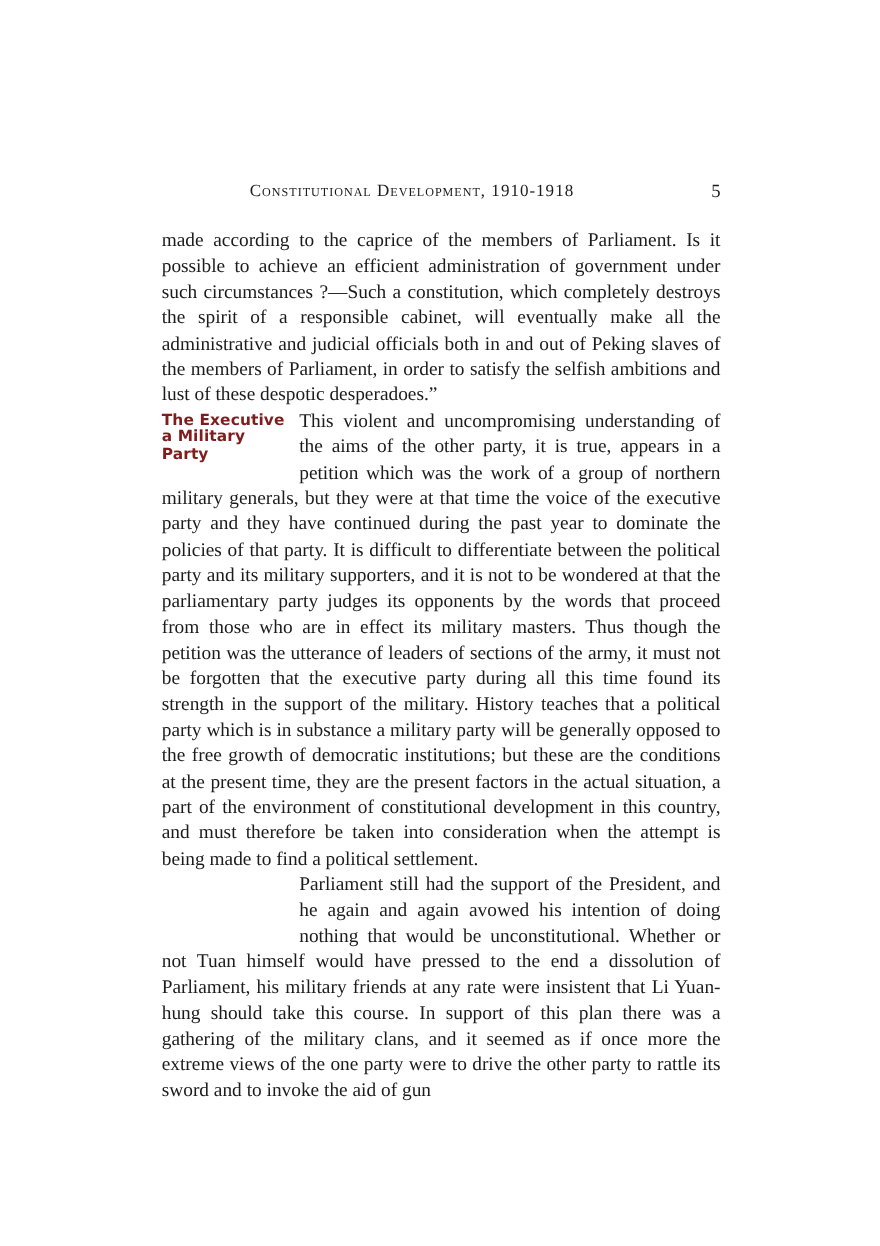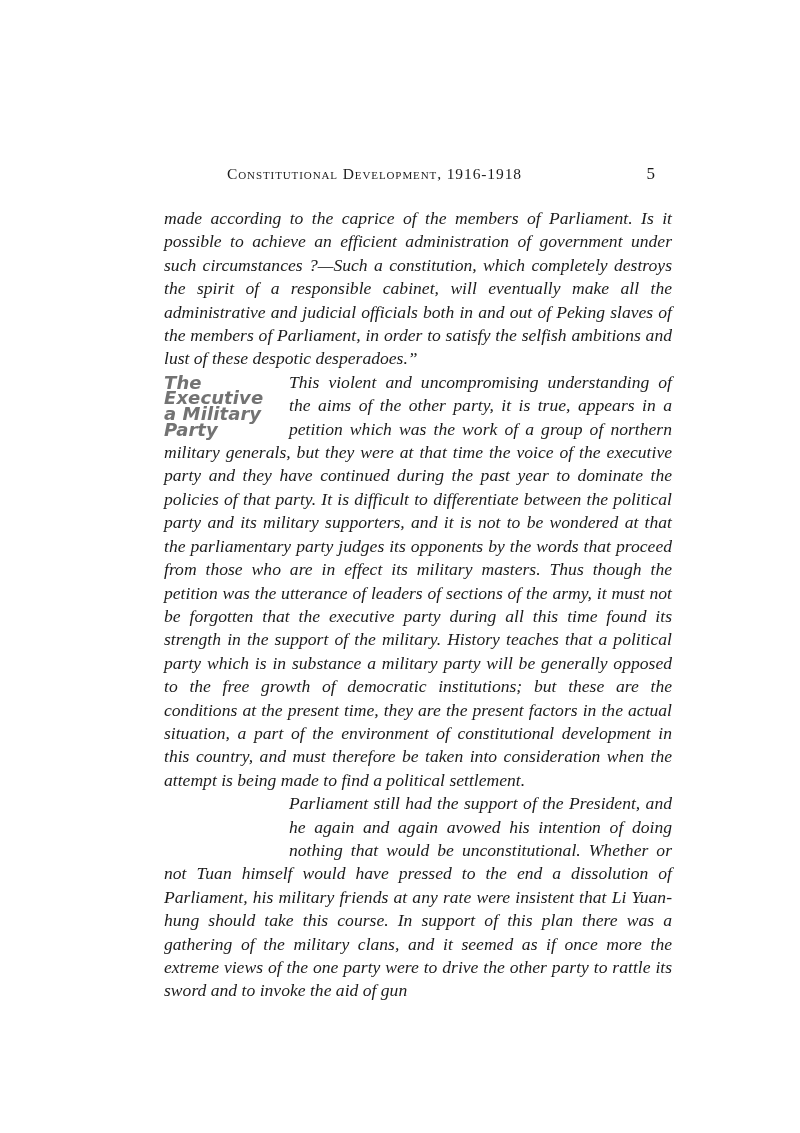--- a/index.html
+++ b/index.html
@@ -39,24 +39,23 @@
   .running-head .rh-pageno {
     position: absolute;
     right: 0;
     top: -1px;
     font-size: 17px;
     color: #1b1b1b;
   }
   
   .column {
     position: absolute;
-    left: 164px;
+    left: 147px;
     top: 207px;
     width: 508px;
-    font-style: italic;
   }
   .para {
     position: relative;
     font-size: 17.6px;
     line-height: 23.4px;
     text-align: justify;
     text-align-last: left;
     hyphens: manual;
     margin: 0;
     color: #1b1b1b;
@@ -73,37 +72,37 @@
   .para.with-note.note-2 .note-float {
     height: 70.2px;
   }
   .side-note {
     position: absolute;
     left: 0;
     top: 4px;
     width: 124px;
     font-family: "DejaVu Sans", "Liberation Sans", sans-serif;
     font-weight: bold;
-    font-size: 18px;
+    font-size: 14px;
     line-height: 15.6px;
     letter-spacing: 0.1px;
-    color: #737373;
+    color: #7f1d1d;
   }
   .para.with-note { overflow: visible; }
 
   
   .page, .page * { -webkit-font-smoothing: antialiased; }
 </style>
 </head>
 <body>
 
 <div class="page">
 
   <div class="running-head">
-    <div class="rh-title">Constitutional Development, 1916-1918</div>
+    <div class="rh-title">Constitutional Development, 1910-1918</div>
     <div class="rh-pageno">5</div>
   </div>
 
   <div class="column">
 
     <p class="para">made according to the caprice of the members of Parliament. Is it possible to achieve an efficient administration of government under such circumstances ?—Such a constitution, which completely destroys the spirit of a responsible cabinet, will eventually make all the administrative and judicial officials both in and out of Peking slaves of the members of Parliament, in order to satisfy the selfish ambitions and lust of these despotic desperadoes.”</p>
 
     <p class="para with-note note-1">
       <span class="note-float"></span>
       <span class="side-note">The Executive<br>a Military<br>Party</span>

